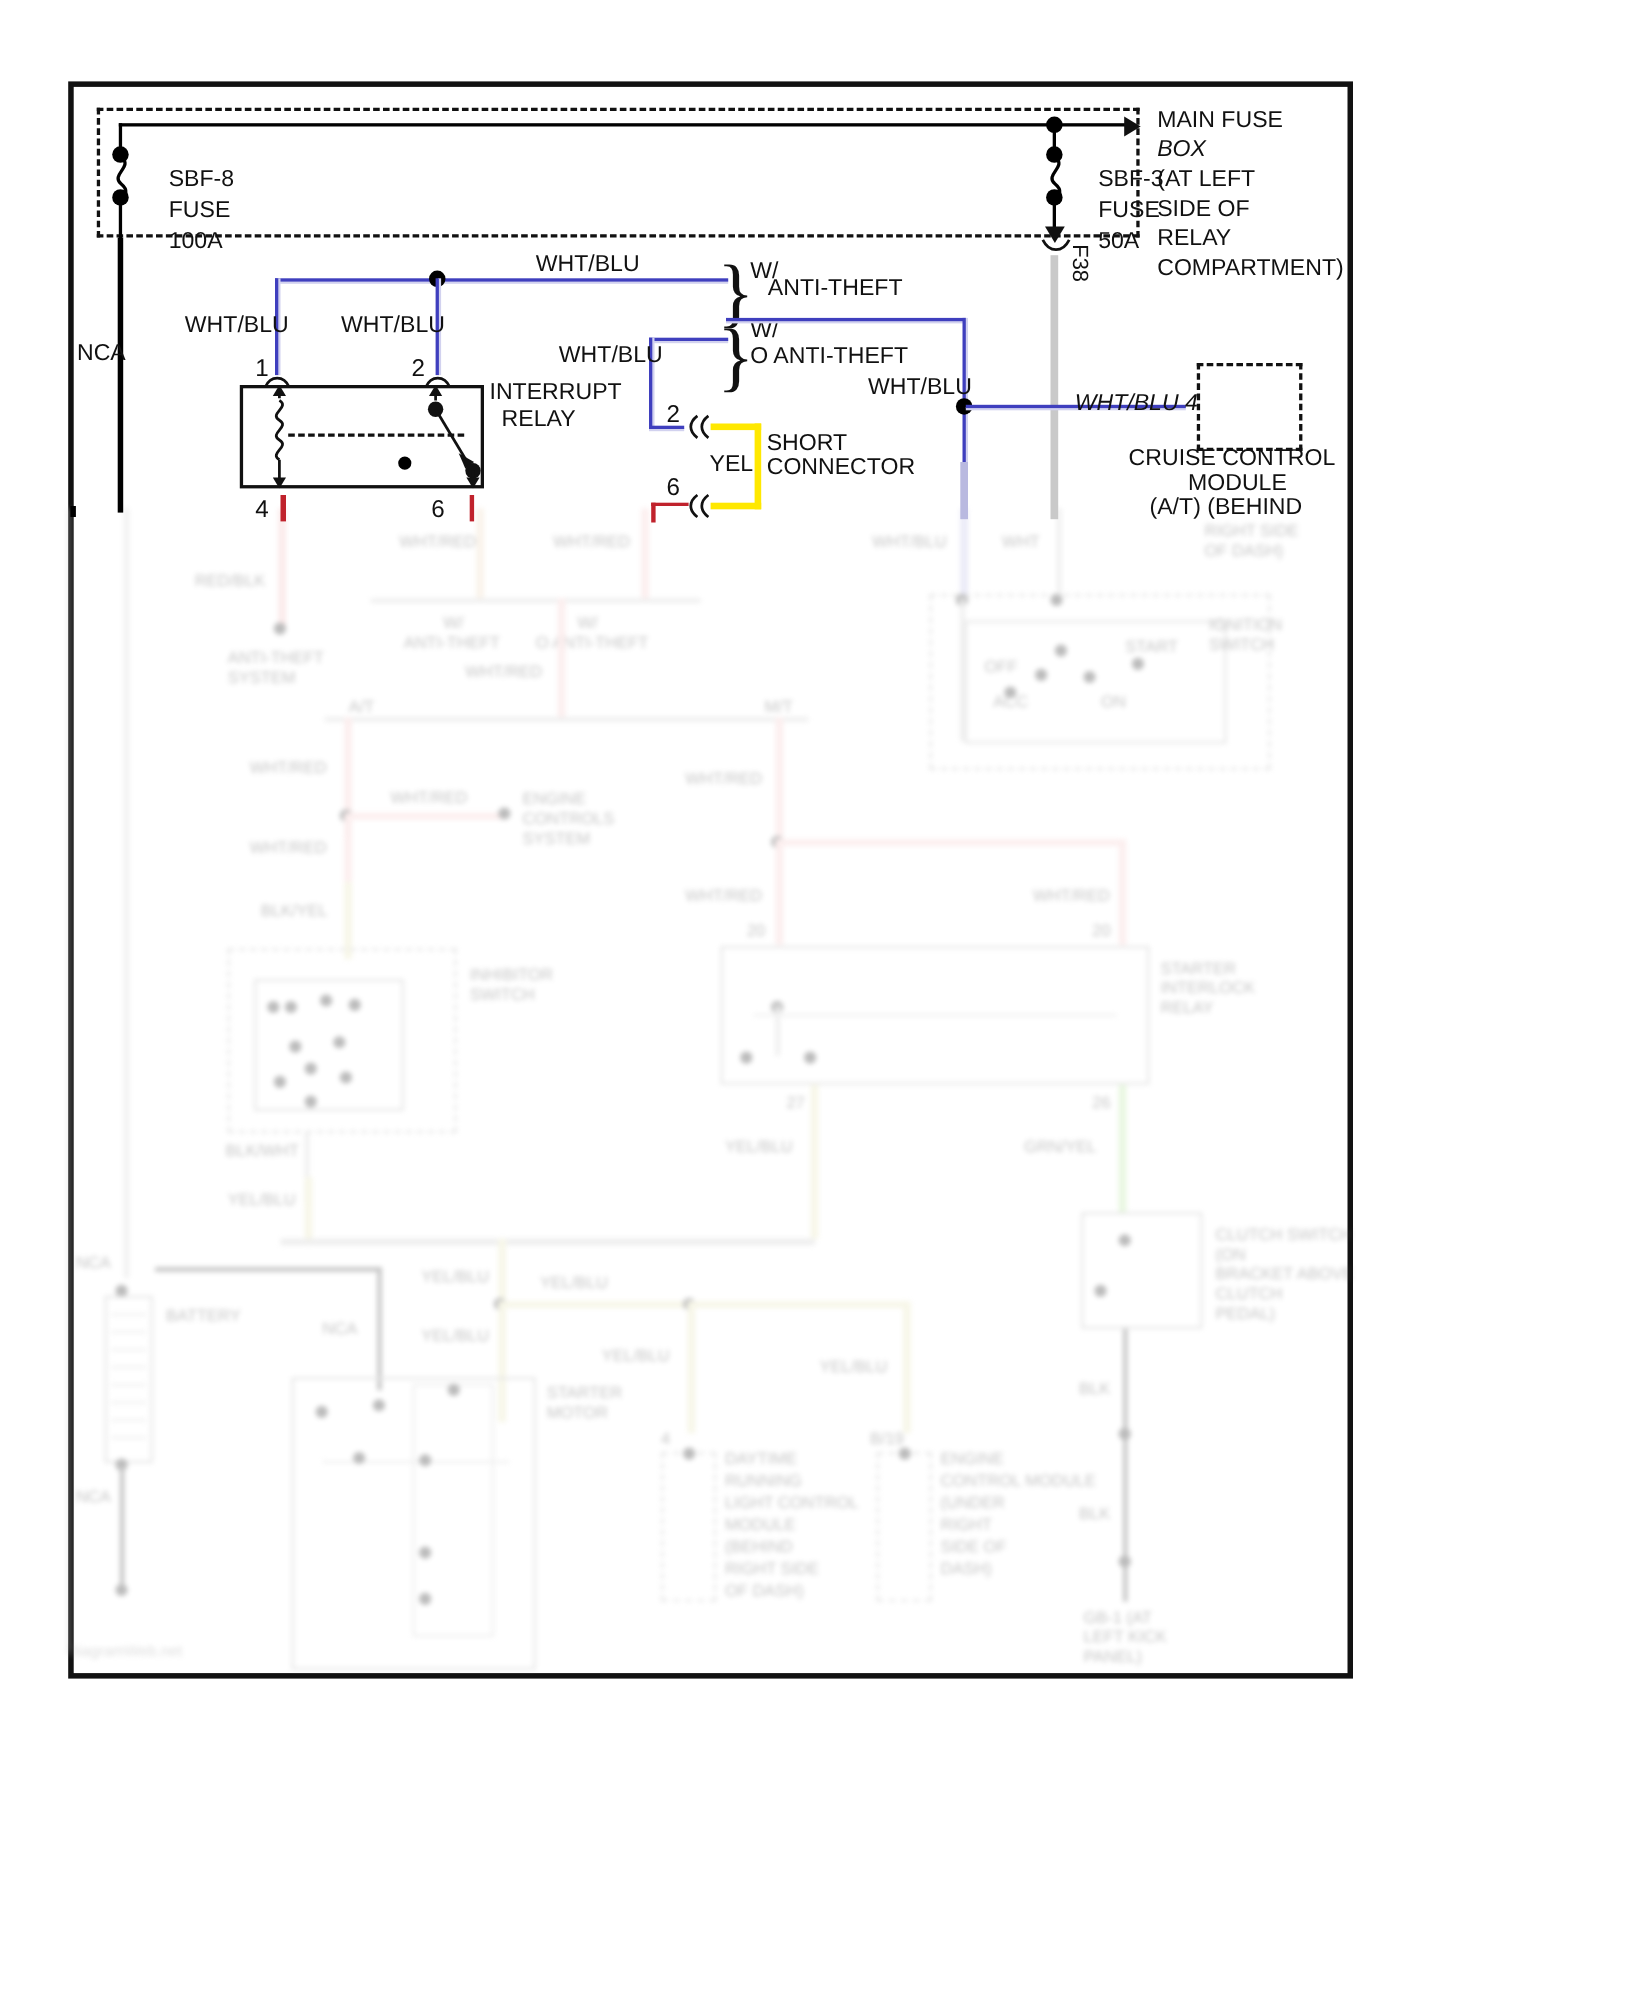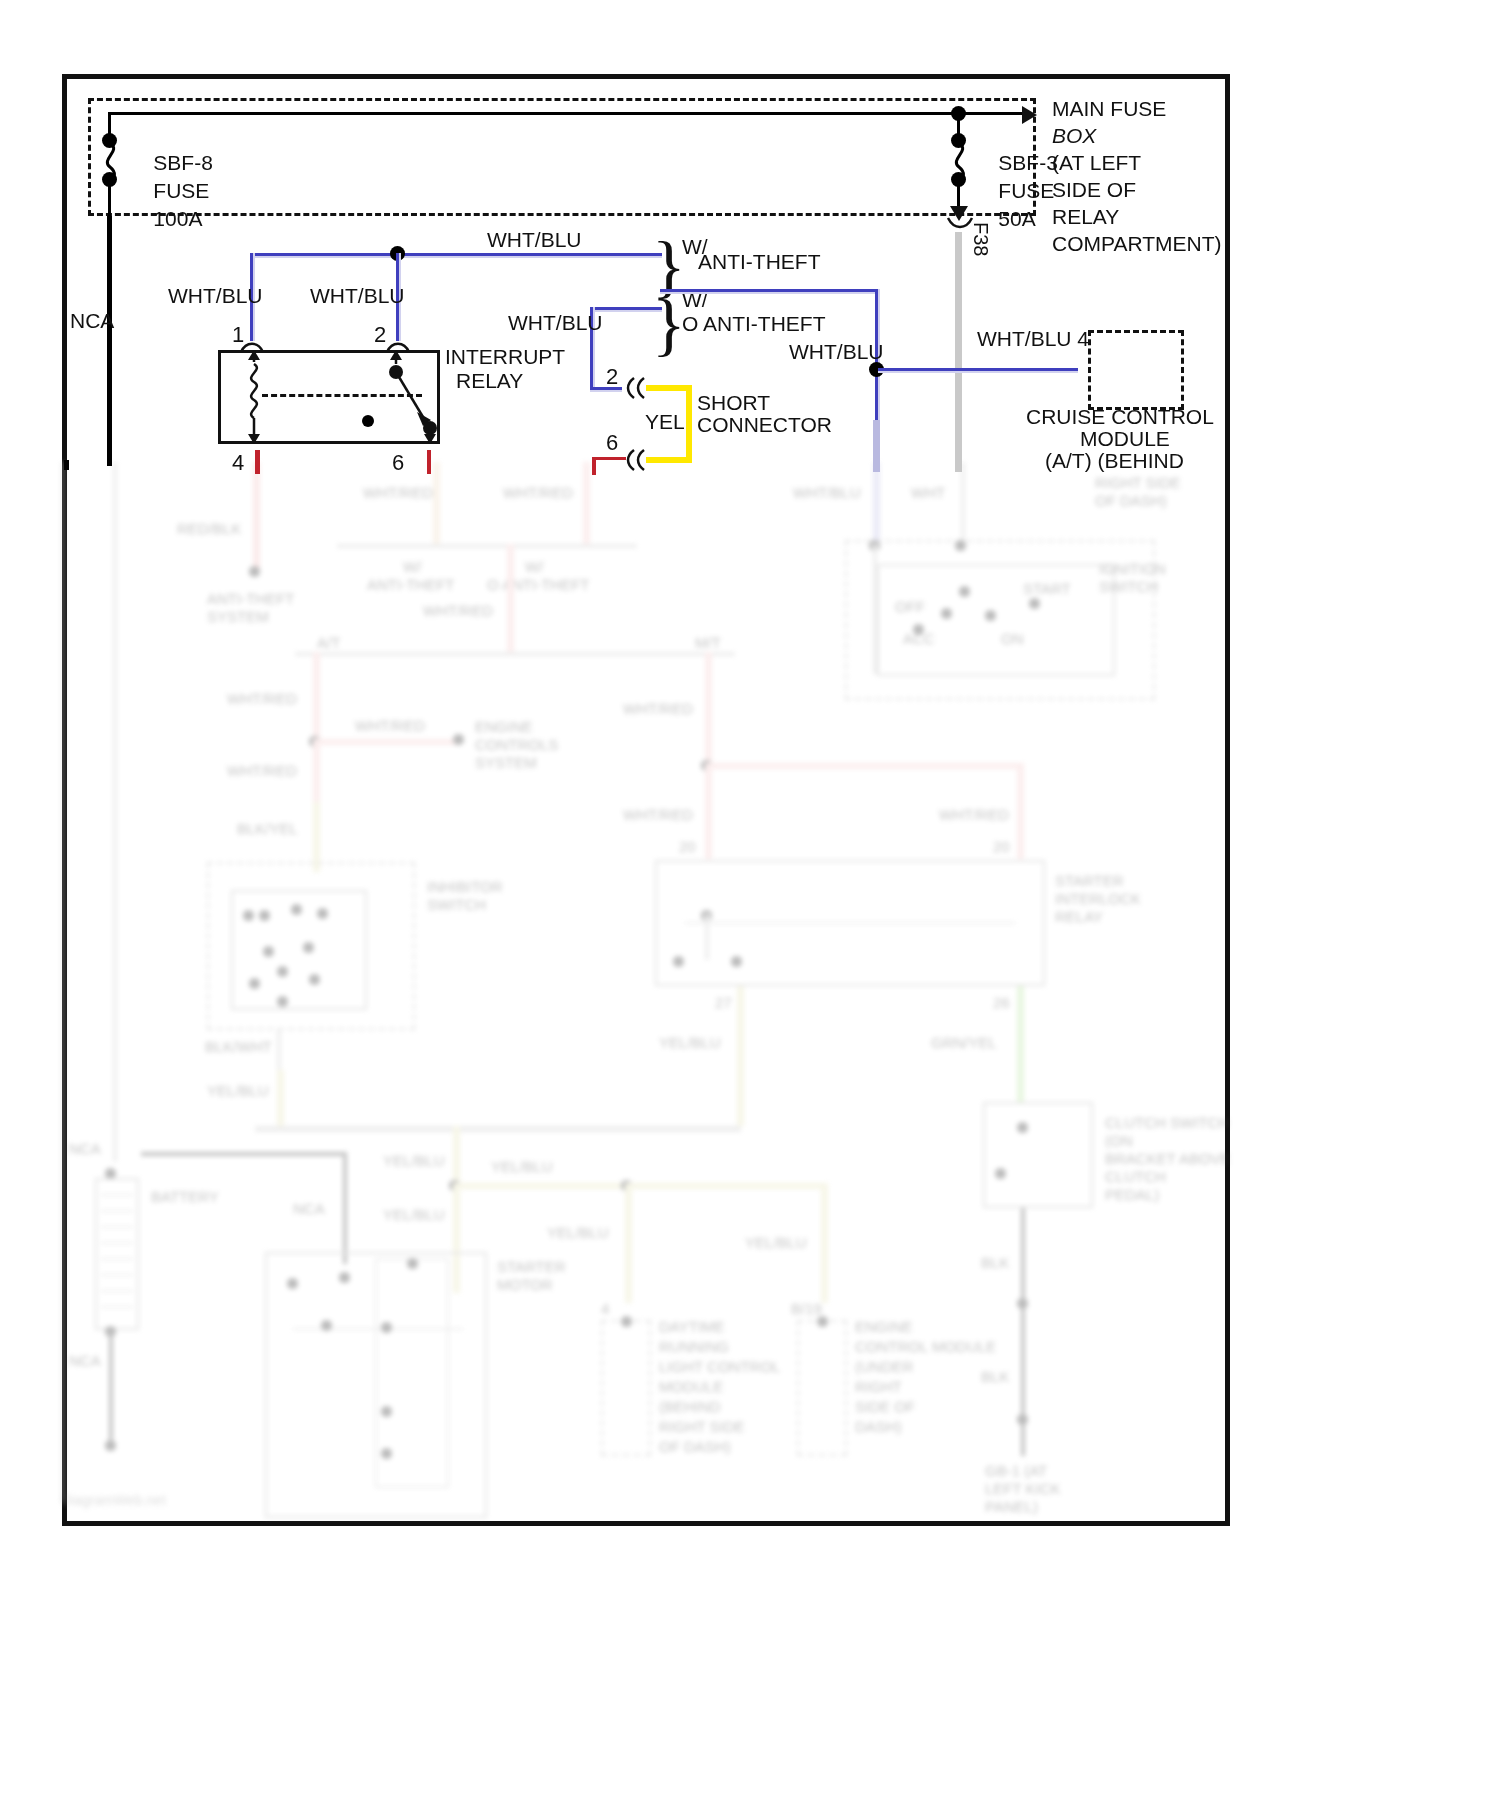--- a/index.html
+++ b/index.html
@@ -378,21 +378,21 @@
   <div class="wblu v" style="left:875px;top:289px;height:180px;"></div>
   <div class="lbl" style="left:789px;top:339px;">WHT/BLU</div>
 
   <div class="wblu h" style="left:590px;top:307px;width:72px;"></div>
   <div class="wblu v" style="left:590px;top:307px;height:83px;"></div>
   <div class="wblu h" style="left:590px;top:387px;width:32px;"></div>
   <div class="lbl" style="left:508px;top:310px;">WHT/BLU</div>
 
   <div class="dot" style="left:869px;top:362px;"></div>
   <div class="wblu h" style="left:878px;top:368px;width:200px;"></div>
-  <div class="lbl" style="left:977px;top:326px;">WHT/BLU 4</div>
+  <div class="lbl" style="left:977px;top:354px;font-style:italic;">WHT/BLU 4</div>
 
   <div class="ccbox" style="left:1088px;top:330px;width:96px;height:80px;"></div>
   <div class="lbl" style="left:1026px;top:404px;">CRUISE CONTROL</div>
   <div class="lbl" style="left:1080px;top:426px;">MODULE</div>
   <div class="lbl" style="left:1045px;top:448px;">(A/T) (BEHIND</div>
 
   <div class="lbl num" style="left:232px;top:322px;">1</div>
   <div class="lbl num" style="left:374px;top:322px;">2</div>
 
   <div style="position:absolute;left:239px;top:340px;width:26px;height:14px;">

